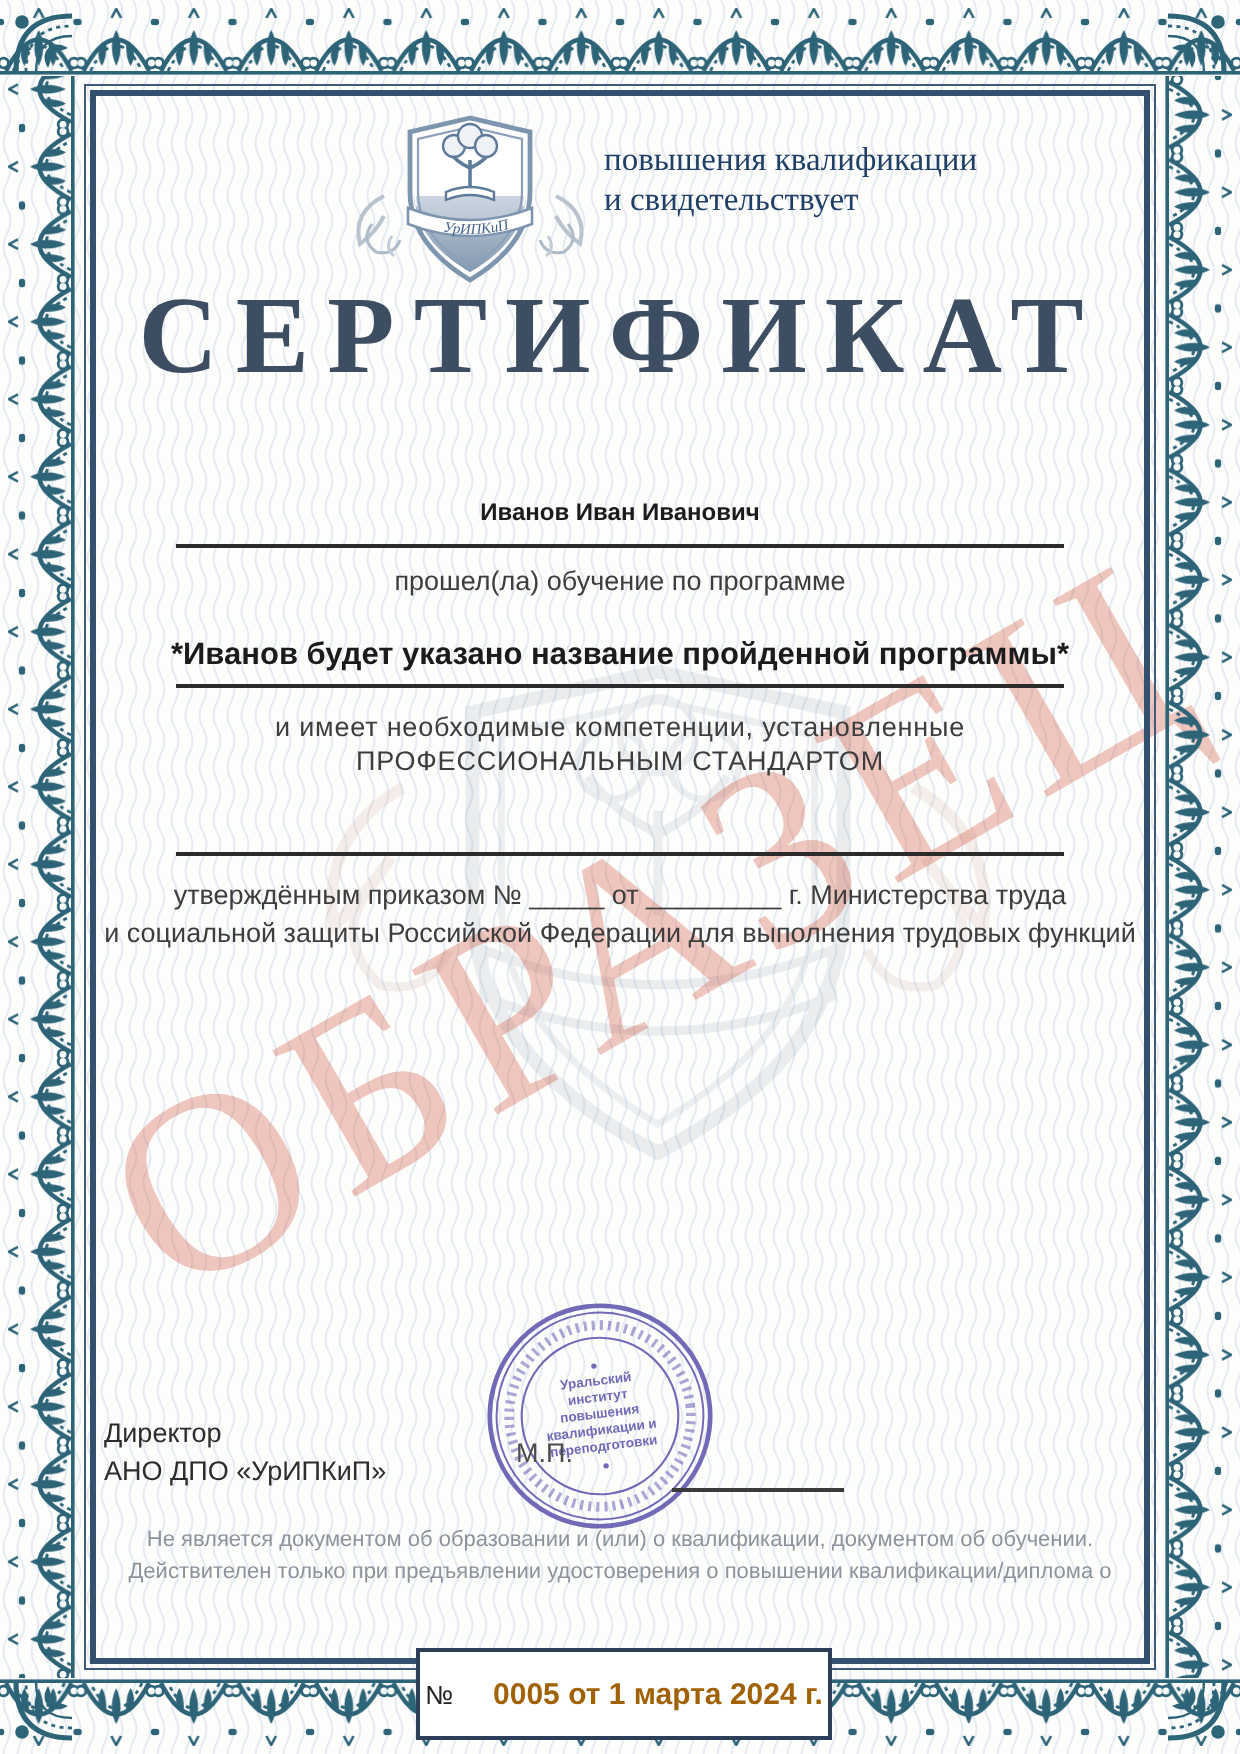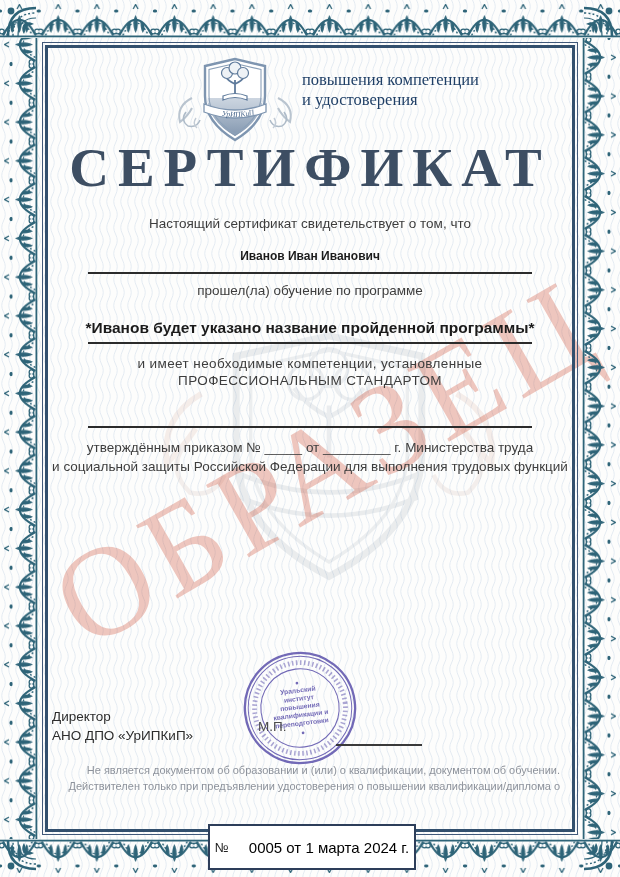--- a/index.html
+++ b/index.html
@@ -33,28 +33,28 @@
   }
   .obrazec{
     position:absolute;left:-34px;top:390px;width:720px;text-align:center;
     font-family:"Liberation Serif",serif;font-size:128px;letter-spacing:8px;
     color:rgba(206,72,48,0.30);transform:rotate(-30deg);white-space:nowrap;
     font-weight:400;
   }
   .sig-left{position:absolute;left:52px;top:707px;font-size:13.5px;color:#2c2c2c;line-height:19px;}
   .mp{position:absolute;left:258px;top:719px;font-size:13.5px;color:#4c4c4c;z-index:6;}
   .sigline{position:absolute;left:336px;top:744px;width:86px;height:1.5px;background:#3a3a3a;z-index:6;}
-  .disclaimer{position:absolute;left:60px;top:763px;width:500px;text-align:right;
+  .disclaimer{position:absolute;left:60px;top:763px;width:500px;text-align:center;
     font-size:11px;line-height:15.5px;color:#8d929b;}
   .numbox{
     position:absolute;left:208px;top:824px;width:204px;height:42px;background:#ffffff;
     border:2px solid #2d3e5a;z-index:8;display:flex;align-items:center;justify-content:center;gap:20px;
   }
   .numbox .lbl{font-size:13px;color:#222;}
-  .numbox .val{font-size:15px;font-weight:normal;color:#000000;}
+  .numbox .val{font-size:15px;font-weight:bold;color:#a16207;}
   .z1{z-index:1}.z2{z-index:2}.z3{z-index:3}.z4{z-index:4}
 </style>
 </head>
 <body>
 
 <div class="page">
 
   <svg class="layer" width="620" height="877" aria-hidden="true">
     <defs>
       <pattern id="waves" width="7" height="26" patternUnits="userSpaceOnUse">
@@ -150,27 +150,26 @@
     <circle cx="53" cy="17" r="5.5" fill="#eef2f6" stroke="#5f7b9c" stroke-width="1.2"></circle>
     <circle cx="61" cy="12" r="6" fill="#eef2f6" stroke="#5f7b9c" stroke-width="1.2"></circle>
     <circle cx="69" cy="17" r="5.5" fill="#eef2f6" stroke="#5f7b9c" stroke-width="1.2"></circle>
     <path d="M49,40 Q61,35 73,40 L73,44 Q61,39 49,44 Z" fill="#ffffff" stroke="#5f7b9c" stroke-width="1.2"></path>
     <path d="M30,48 Q61,60 92,48 L92,56 Q61,68 30,56 Z" fill="#ffffff" stroke="#7e95b0" stroke-width="1.3"></path>
     <text font-family="Liberation Serif,serif" font-size="7.5" fill="#47658a" font-style="italic">
       <textPath href="#rb" startOffset="14">УрИПКиП</textPath>
     </text>
   </svg>
   <div class="org z3">
-    <div>повышения компетенции</div>
-    <div>и удостоверения</div>
+    <div>повышения квалификации</div>
+    <div>и свидетельствует</div>
   </div>
 
   <div class="title z3">СЕРТИФИКАТ</div>
 
-  <div class="cline t-intro z3" style="top:216px">Настоящий сертификат свидетельствует о том, что</div>
   <div class="cline t-name z3" style="top:249px">Иванов Иван Иванович</div>
   <div class="rule z3" style="top:272px"></div>
   <div class="cline t-reg z3" style="top:283px">прошел(ла) обучение по программе</div>
   <div class="cline t-prog z3" style="top:319px">*Иванов будет указано название пройденной программы*</div>
   <div class="rule z3" style="top:342px"></div>
   <div class="cline t-caps z3" style="top:356px">и имеет необходимые компетенции, установленные</div>
   <div class="cline t-caps z3" style="top:373px">ПРОФЕССИОНАЛЬНЫМ СТАНДАРТОМ</div>
   <div class="rule z3" style="top:426px"></div>
   <div class="cline t-reg z3" style="top:440px">утверждённым приказом № _____ от _________ г. Министерства труда</div>
   <div class="cline t-reg z3" style="top:459px">и социальной защиты Российской Федерации для выполнения трудовых функций</div>

